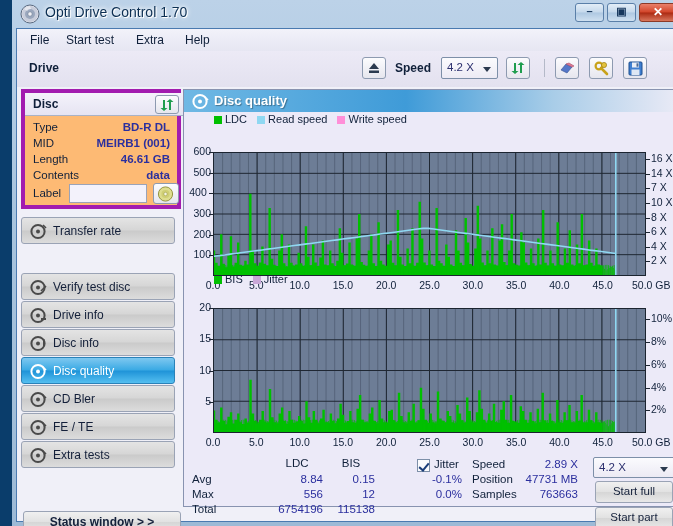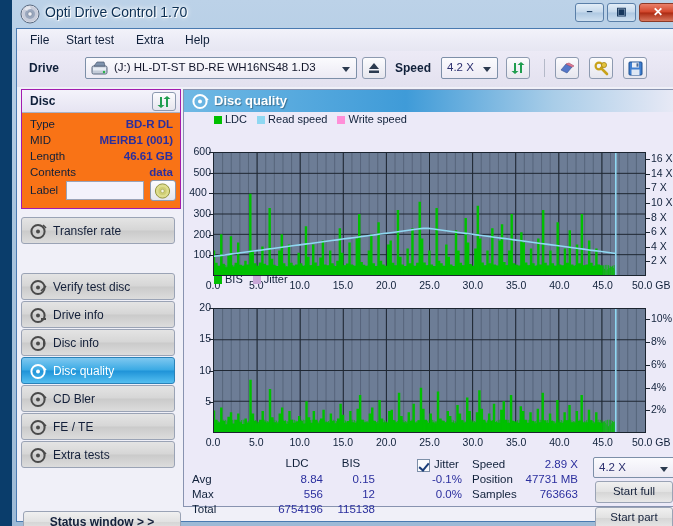--- a/index.html
+++ b/index.html
@@ -48,21 +48,21 @@
   #speed-combo .dv{position:absolute;left:5px;top:3px;font-size:11.5px;color:#2b2f6e;}
   #btn-refresh-top{left:489px;}
   #tb-sep{position:absolute;left:527px;top:8px;width:1px;height:18px;background:#b4b9c8;}
   #btn-erase{left:538px;}
   #btn-tools{left:572px;}
   #btn-save{left:606px;}
 
   
   #left{position:absolute;left:4px;top:60px;width:160px;height:418px;}
   #disc-panel{position:absolute;left:0;top:0;width:160px;height:120px;
-    background:#f97316;border:1px solid #a21caf;box-sizing:border-box;padding-left:26px;}
+    background:#fdba74;border:4px solid #a21caf;box-sizing:border-box;padding-left:26px;}
   #disc-head{position:absolute;left:0;top:0;width:158px;height:22px;
     background:linear-gradient(to bottom,#f4f3fb,#e6e4f2);border-bottom:1px solid #a9b2c6;}
   #disc-head-t{position:absolute;left:8px;top:4px;font-size:12px;font-weight:bold;color:#10203a;}
   #btn-refresh-disc{position:absolute;left:130px;top:2px;width:24px;height:19px;border:1px solid #8d9ab0;
     border-radius:3px;background:linear-gradient(to bottom,#fcfcfe,#e6e6ee);box-sizing:border-box;}
   .dkey{position:absolute;left:8px;font-size:11.5px;color:#10203a;}
   .dval{position:absolute;right:7px;font-size:11.5px;color:#2b2f9e;font-weight:bold;text-align:center;}
   #label-input{position:absolute;left:44px;top:91px;width:78px;height:19px;background:#f3f2fb;
     border:1px solid #9aa3b8;box-sizing:border-box;}
   #btn-disclabel{position:absolute;left:128px;top:90px;width:26px;height:21px;border:1px solid #8d9ab0;
@@ -144,30 +144,20 @@
     <div id="menubar">
       <div class="menuitem" style="left:6px">File</div>
       <div class="menuitem" style="left:42px">Start test</div>
       <div class="menuitem" style="left:112px">Extra</div>
       <div class="menuitem" style="left:161px">Help</div>
     </div>
 
     <div id="drivebar">
       <div id="drive-label">Drive</div>
 
-      <div id="drive-combo">
-        <svg style="position:absolute;left:5px;top:3px;width:17px;height:15px" viewBox="0 0 17 15">
-          <rect x="1" y="5" width="15" height="8" rx="1.5" fill="#c3cbd8" stroke="#5d6b80"></rect>
-          <rect x="2" y="6.5" width="13" height="3" fill="#e8edf4"></rect>
-          <circle cx="13" cy="11" r="1.2" fill="#2bb24a"></circle>
-          <path d="M3 5 L6 1 L13 1 L14 5z" fill="#7f93ad" stroke="#4e5c72" stroke-width=".7"></path>
-        </svg>
-        <div class="dv">(J:)  HL-DT-ST BD-RE  WH16NS48 1.D3</div>
-        <div class="cbarrow"></div>
-      </div>
 
       <div class="tbbtn" id="btn-eject">
         <svg style="position:absolute;left:4px;top:3px;width:14px;height:14px" viewBox="0 0 14 14">
           <path d="M7 2 L12 8 L2 8z" fill="#2b3a4f"></path>
           <rect x="2" y="9.5" width="10" height="2.5" fill="#2b3a4f"></rect>
         </svg>
       </div>
 
       <div id="speed-label">Speed</div>
       <div id="speed-combo">

